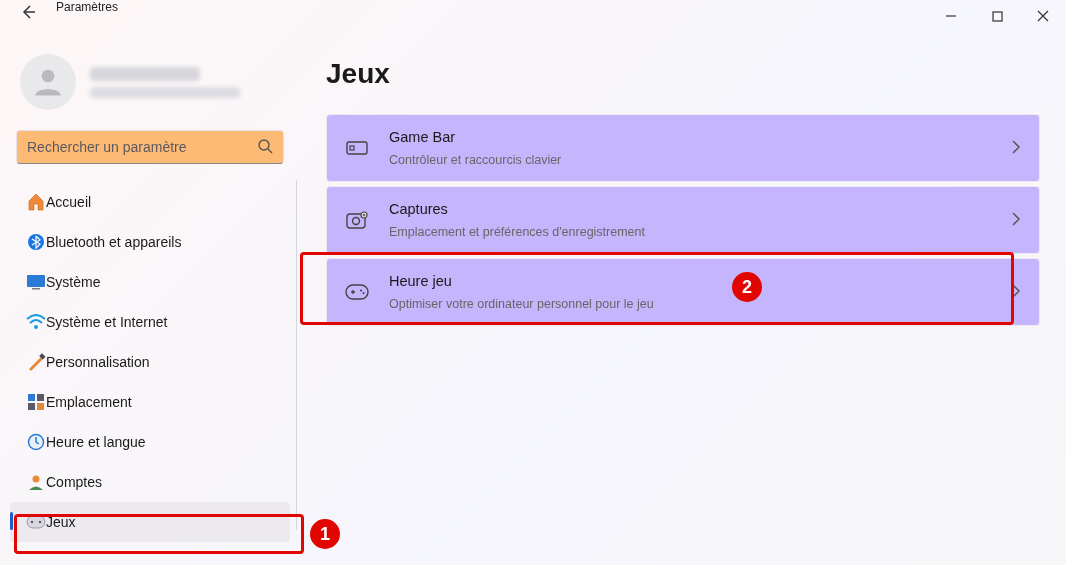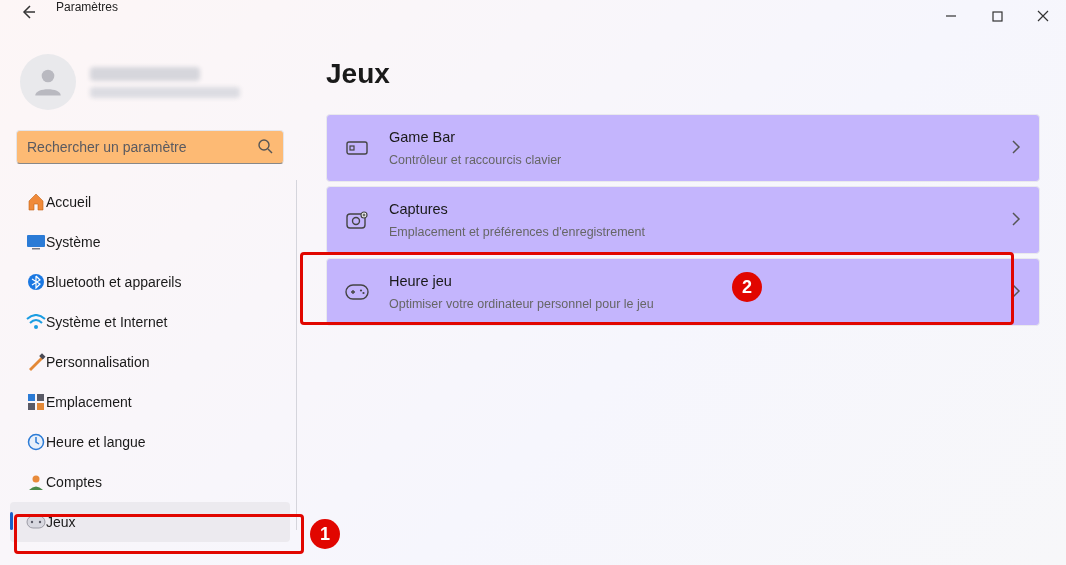--- a/index.html
+++ b/index.html
@@ -273,36 +273,36 @@
         <span class="nav-icon">
           <svg width="20" height="20" viewBox="0 0 20 20">
               <path d="M3 9 L10 2 L17 9 V18 H12 V12 H8 V18 H3 Z" fill="#f08a3a" stroke="#c26316" stroke-width="0.6"></path>
             </svg>
         </span>
         <span>Accueil</span>
       </div>
 
       <div class="nav-item">
         <span class="nav-icon">
+          <svg width="18" height="18" viewBox="0 0 18 18">
+              <circle cx="9" cy="9" r="8" fill="#1b78e2"></circle>
+              <path d="M9 3 V15 L13 11 L5 6 M9 3 L13 7 L5 12" stroke="#fff" stroke-width="1.2" fill="none"></path>
+            </svg>
+        </span>
+        <span>Bluetooth et appareils</span>
+      </div>
+
+      <div class="nav-item">
+        <span class="nav-icon">
           <svg width="20" height="16" viewBox="0 0 20 16">
               <rect x="1" y="1" width="18" height="12" rx="1" fill="#2b7bd6"></rect>
               <rect x="6" y="14" width="8" height="1.5" fill="#7a7a82"></rect>
             </svg>
         </span>
         <span>Système</span>
-      </div>
-
-      <div class="nav-item">
-        <span class="nav-icon">
-          <svg width="18" height="18" viewBox="0 0 18 18">
-              <circle cx="9" cy="9" r="8" fill="#1b78e2"></circle>
-              <path d="M9 3 V15 L13 11 L5 6 M9 3 L13 7 L5 12" stroke="#fff" stroke-width="1.2" fill="none"></path>
-            </svg>
-        </span>
-        <span>Bluetooth et appareils</span>
       </div>
 
       <div class="nav-item">
         <span class="nav-icon">
           <svg width="20" height="16" viewBox="0 0 20 16">
               <path d="M1 5 Q10 -3 19 5" stroke="#1b9de2" stroke-width="2" fill="none"></path>
               <path d="M4 9 Q10 3 16 9" stroke="#1b9de2" stroke-width="2" fill="none"></path>
               <circle cx="10" cy="13" r="2" fill="#1b9de2"></circle>
             </svg>
         </span>

